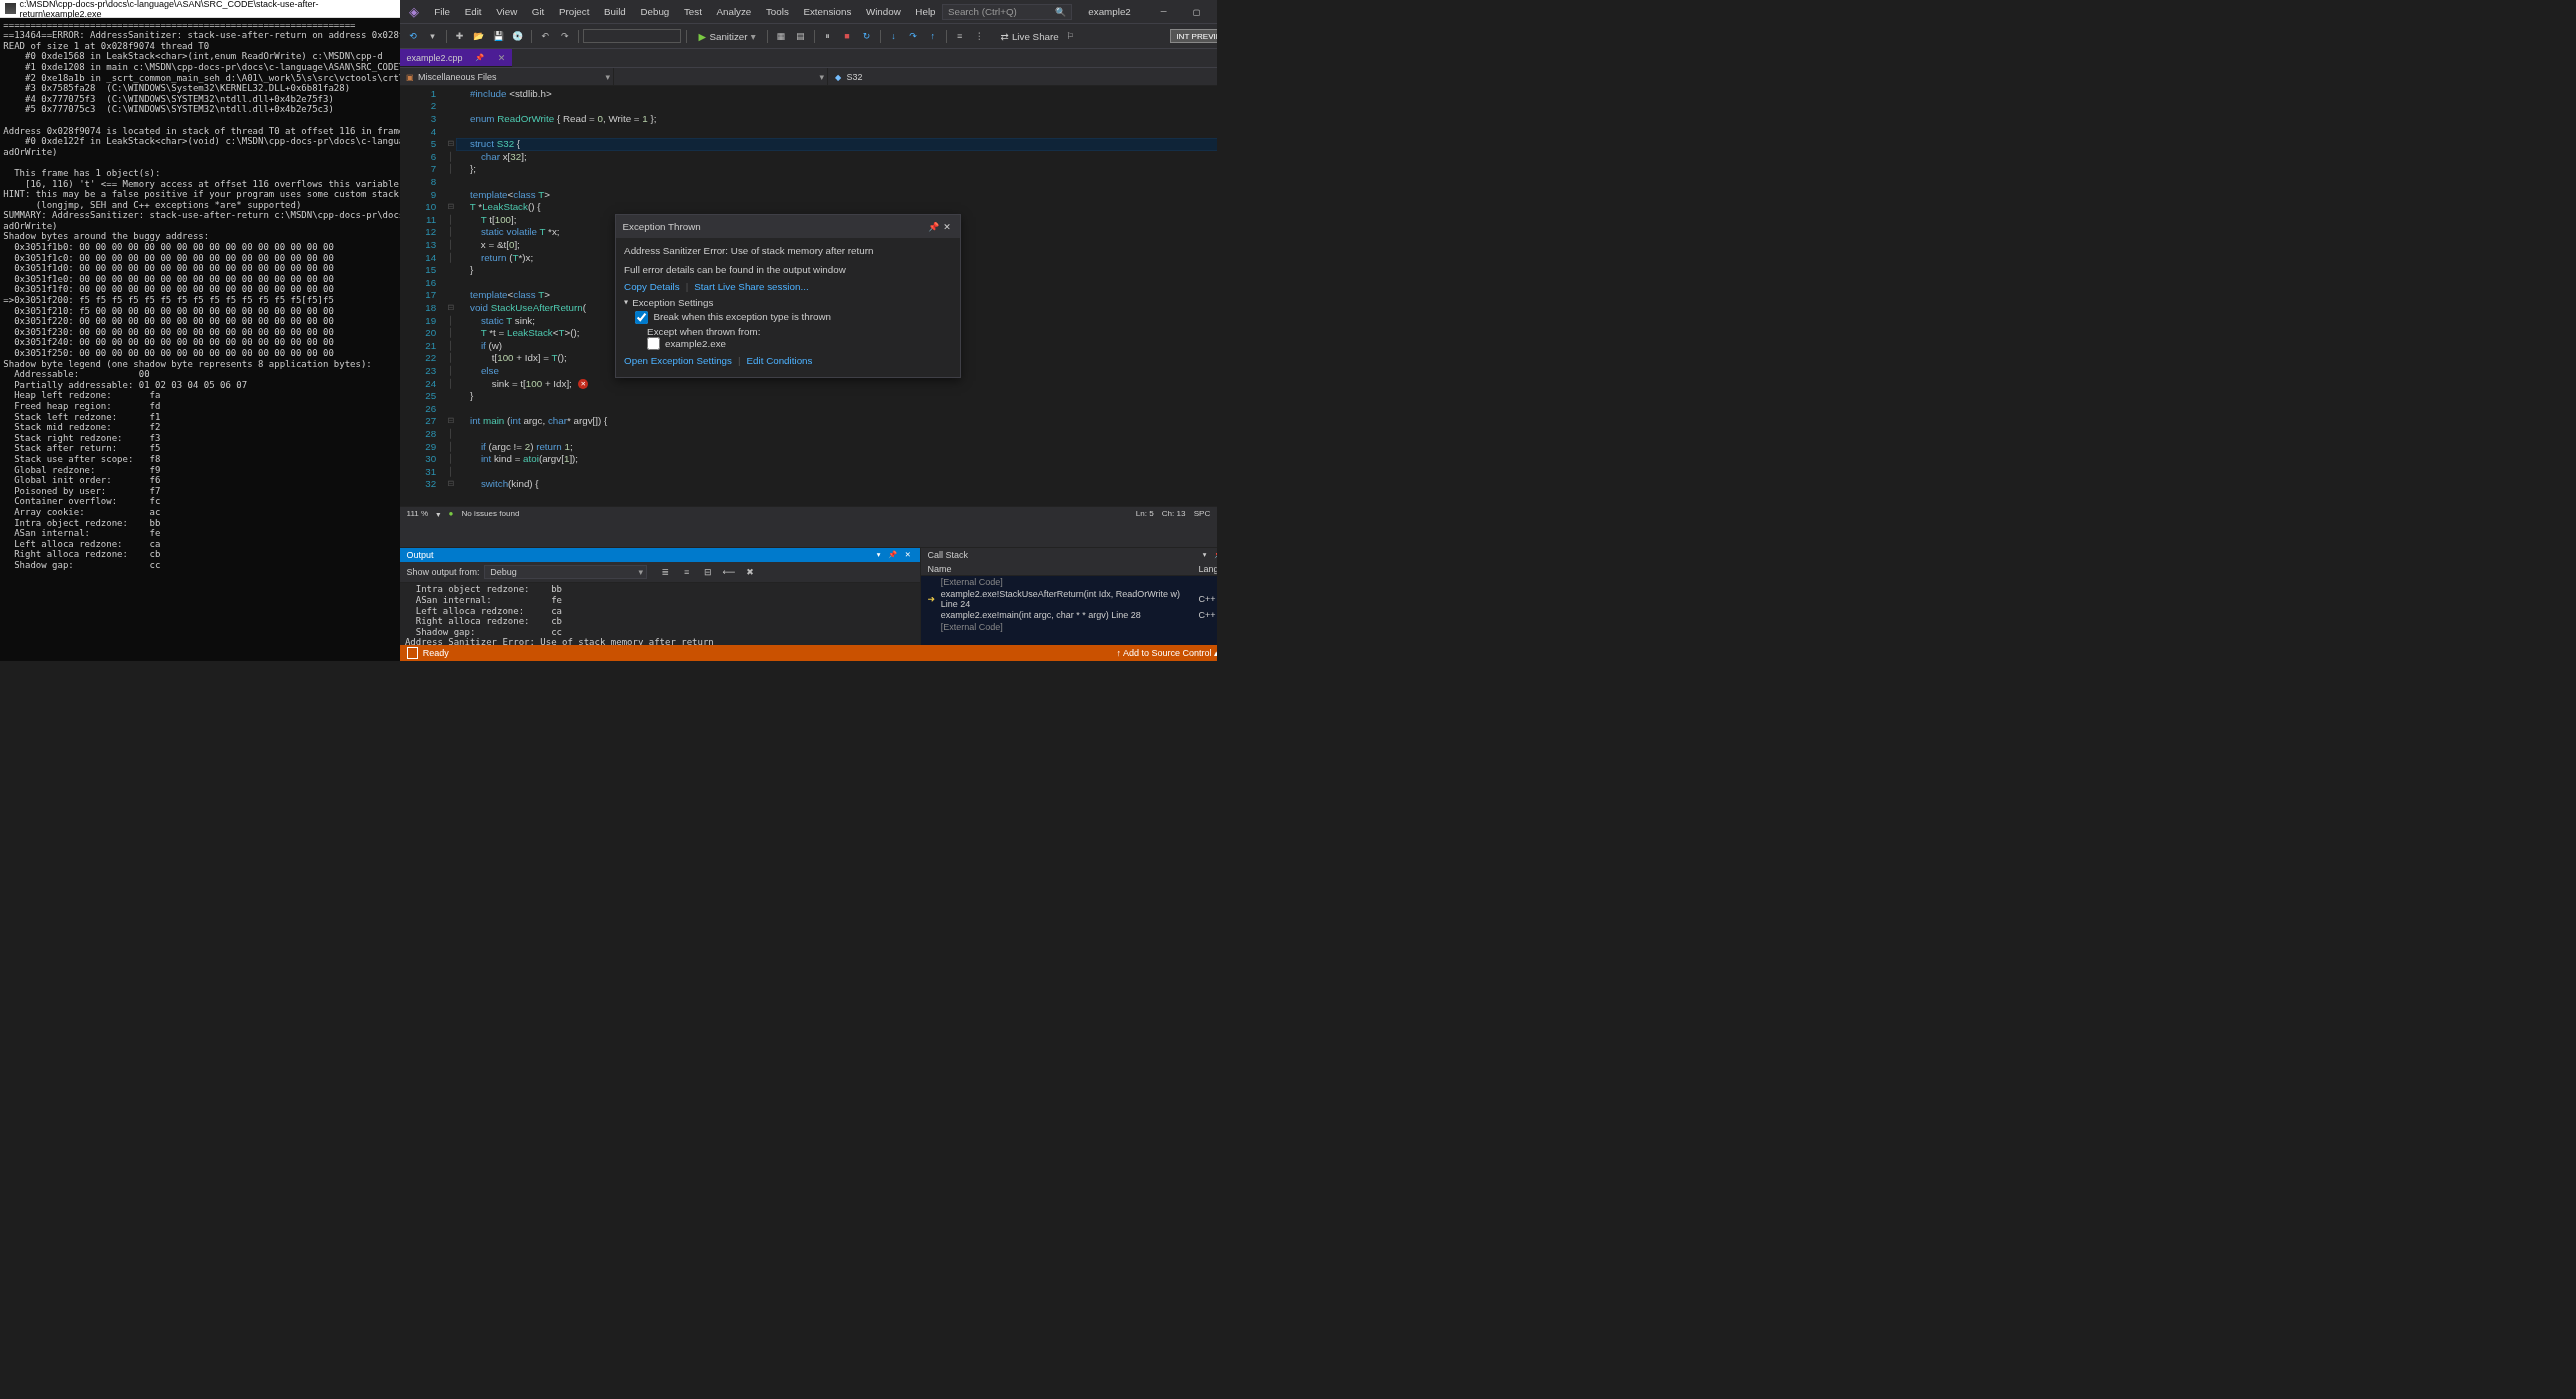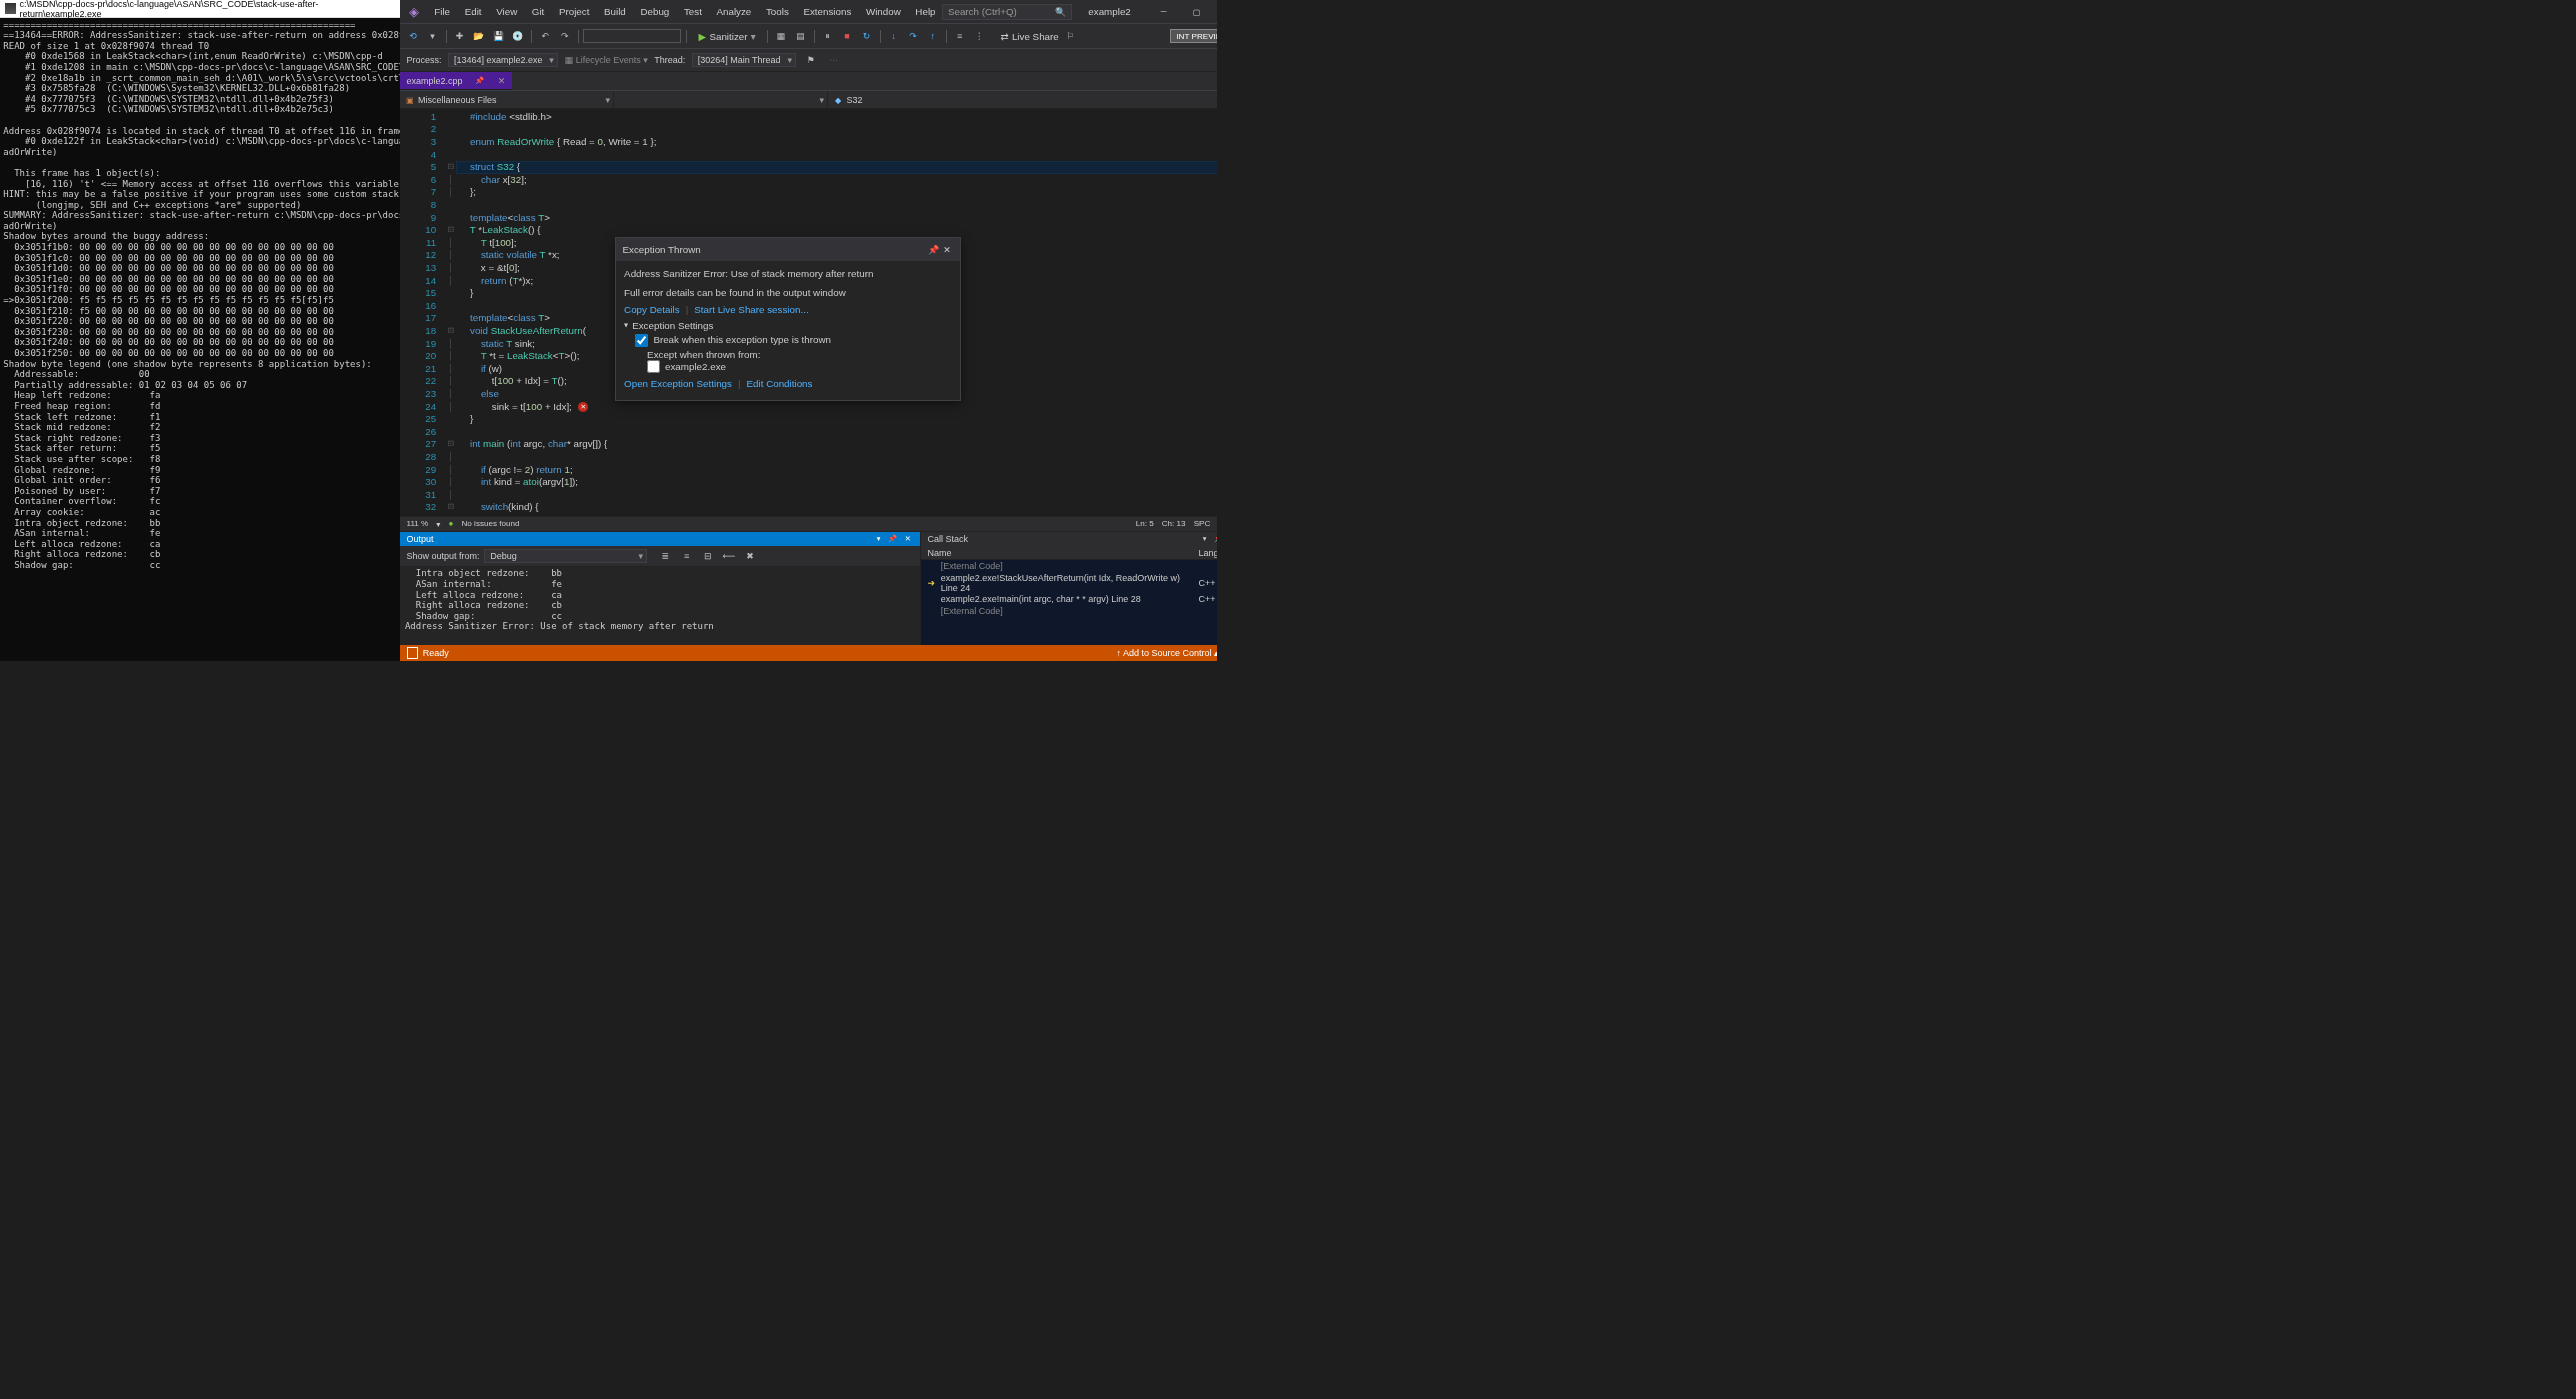--- a/index.html
+++ b/index.html
@@ -66,21 +66,21 @@
 .ex-section { margin-top: 3.3px;}
 .ex-section-title { color: #ccc; margin-bottom: 3.3px; position: relative; padding-left: 8.1px;}
 .ex-section-title::before { content: "▸"; position: absolute; left: 0; transform: rotate(90deg) scale(0.8);}
 .ex-check { display: flex; gap: 4.9px; padding-left: 11.4px; margin-bottom: 1.6px;}
 .ex-check input { accent-color: #007acc;}
 .ex-sub { padding-left: 23px; color: #ccc;}
 .ex-sub-check { display: flex; align-items: center; gap: 4.9px; padding-left: 23px;}
 .editor-status { height: 14.7px; background: #2d2d30; display: flex; align-items: center; padding: 0 6.5px; font-size: 8.1px; color: #ccc; gap: 8.1px; border-top: 0.8px solid #222;}
 .editor-status .ok { color: #7ac943;}
 .editor-status .spacer { flex: 1;}
-.bottom-panes { height: 114px; display: flex; border-top: 0.8px solid #222;}
+.bottom-panes { height: 98px; display: flex; border-top: 0.8px solid #222; margin-top: 26px;}
 .output-pane { flex: 1.6; display: flex; flex-direction: column; border-right: 0.8px solid #222;}
 .pane-header { background: #007acc; color: #fff; padding: 1.6px 6.5px; display: flex; align-items: center; font-size: 9px;}
 .pane-header.dark { background: #2d2d30; color: #ccc;}
 .pane-header .spacer { flex: 1;}
 .pane-header .pbtn { width: 11.4px; height: 11.4px; display: flex; align-items: center; justify-content: center; cursor: pointer; margin-left: 3.3px; font-size: 7.3px;}
 .output-toolbar { background: #2d2d30; padding: 1.6px 6.5px; display: flex; align-items: center; gap: 4.9px; font-size: 9px; border-bottom: 0.8px solid #222;}
 .out-combo { background: #333337; border: 0.8px solid #3f3f46; padding: 0 14.7px 0 4.9px; color: #ccc; min-width: 163px; height: 14.7px; display: flex; align-items: center; position: relative;}
 .out-combo::after { content: "▾"; position: absolute; right: 3.3px; color: #999;}
 .output-body { flex: 1; font-family: Consolas, monospace; font-size: 9px; line-height: 10.6px; padding: 1.6px 4.9px; white-space: pre; color: #ccc; background: #252526; overflow: hidden;}
 .callstack-pane { flex: 1; display: flex; flex-direction: column;}
@@ -225,29 +225,20 @@
       <div class="tb-btn">≡</div>
       <div class="tb-btn">⋮</div>
       <div class="live-share-chip">
         <span>⇄</span>
         <span>Live Share</span>
       </div>
       <div class="tb-btn">⚐</div>
       <div class="preview-badge">INT PREVIEW</div>
     </div>
 
-    <div class="vs-debugbar">
-      <span class="db-label">Process:</span>
-      <div class="db-combo"><span>[13464] example2.exe</span></div>
-      <span style="color:#888">▦ <span>Lifecycle Events</span> ▾</span>
-      <span class="db-label">Thread:</span>
-      <div class="db-combo"><span>[30264] Main Thread</span></div>
-      <div class="tb-btn">⚑</div>
-      <div class="tb-btn" style="color:#666">⋯</div>
-    </div>
 
     <div class="vs-tabwell">
       <div class="doc-tab active">
         <span>example2.cpp</span>
         <span style="color:#888;font-size:7.3px">📌</span>
         <span class="tab-close">✕</span>
       </div>
       <div style="flex:1"></div>
       <div class="tb-btn">▾</div>
       <div class="tb-btn">▢</div>

